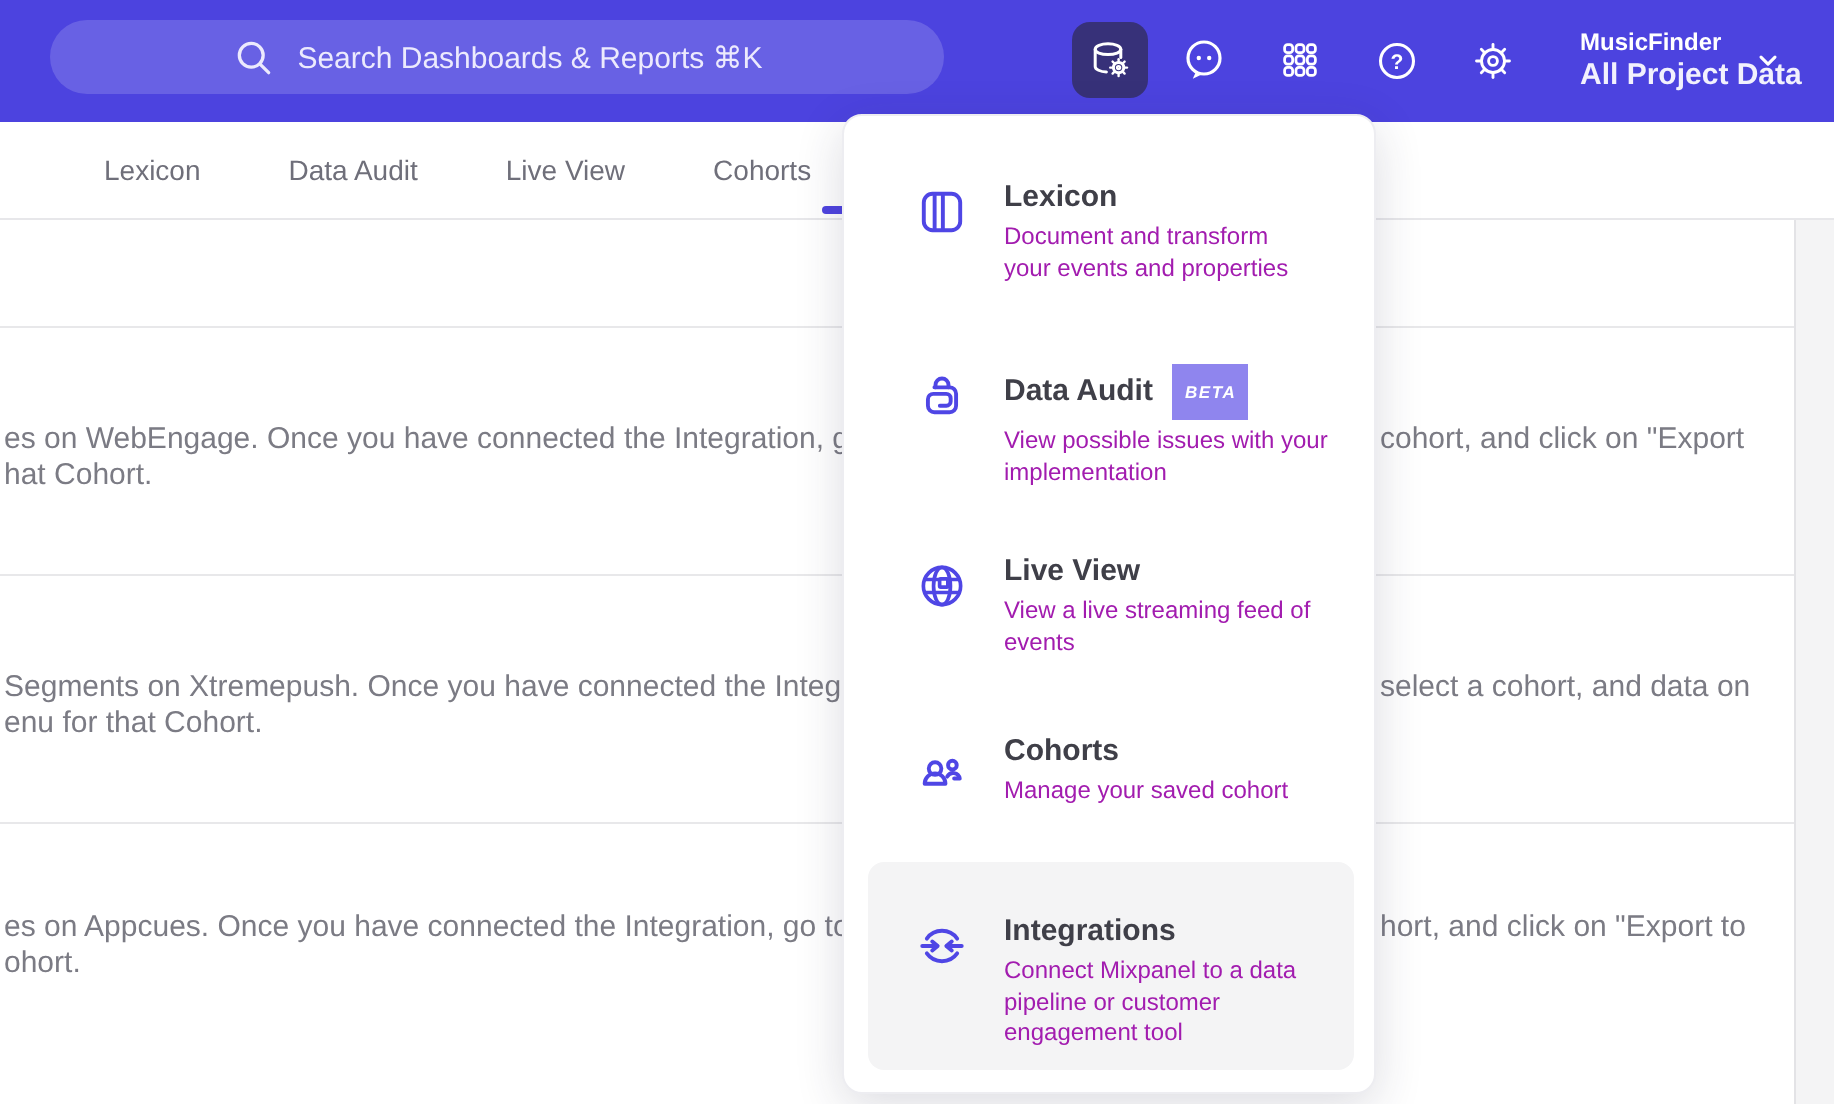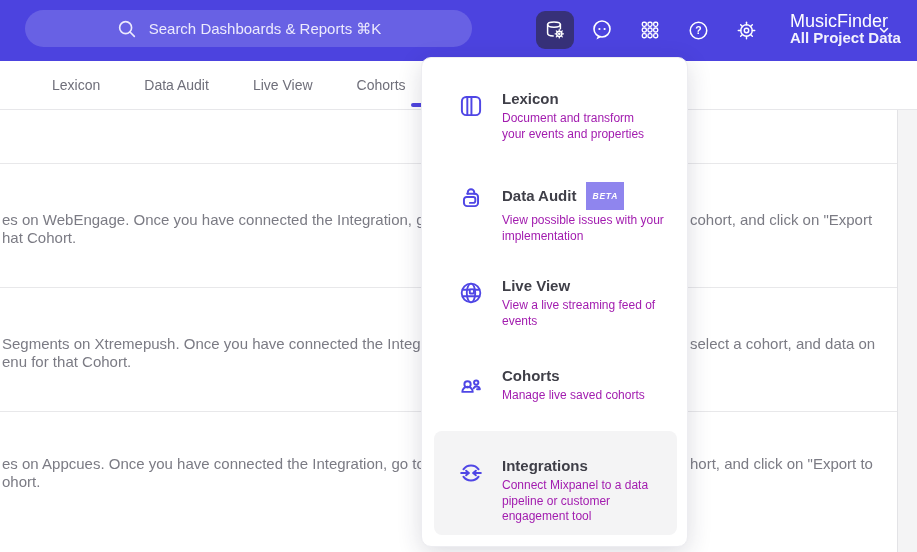--- a/index.html
+++ b/index.html
@@ -7,21 +7,21 @@
   .stage { position:relative; width:917px; height:552px; overflow:hidden; background:#fff; }
 
   
   .topbar { position:absolute; left:0; top:0; width:917px; height:61px; background:#4c43df; z-index:2; }
   .search-pill { position:absolute; left:25px; top:10px; width:447px; height:37px; border-radius:19px;
     background:rgba(255,255,255,0.16); display:flex; align-items:center; justify-content:center; gap:11px;
     color:#eceafd; font-size:15px; cursor:pointer; }
   .icon-btn { position:absolute; width:34px; height:34px; top:13px; display:flex; align-items:center; justify-content:center; cursor:pointer; }
   .icon-btn.active { width:38px; height:38px; top:11px; border-radius:9px; background:#373179; }
   .proj { position:absolute; left:790px; top:12px; color:#fff; cursor:pointer; }
-  .proj .name { font-size:18px; font-weight:normal; line-height:18px; }
+  .proj .name { font-size:12px; font-weight:bold; line-height:18px; }
   .proj .scope { font-size:15px; font-weight:bold; line-height:16px; color:rgba(255,255,255,0.93); }
   .proj-chevron { position:absolute; left:877px; top:23px; }
 
   
   .tabbar { position:absolute; left:0; top:61px; width:917px; height:49px; background:#fff;
     border-bottom:1px solid #e7e7ea; display:flex; align-items:center; padding-left:52px; gap:44px; z-index:1; }
   .tab { font-size:14px; color:#6f6f7a; cursor:pointer; white-space:nowrap; }
   .tab-indicator { position:absolute; left:411px; top:103px; width:70px; height:4px; border-radius:2px; background:#4f44e0; z-index:1; }
 
   
@@ -236,21 +236,21 @@
           <path d="M4 20.2 a4.8 4.8 0 0 1 9.6 0 Z"></path>
           <circle cx="16.8" cy="11.6" r="2"></circle>
           <path d="M14.4 16.9 a3.1 3.1 0 0 1 5.8 0.9 l-2.6 0"></path>
         </svg>
       </div>
       <div>
         <div class="mi-title-row">
             <span class="mi-title">Cohorts</span>
           </div>
         <div class="mi-desc">
-          <div>Manage live saved cohorts</div>
+          <div>Manage your saved cohort</div>
         </div>
       </div>
     </div>
 
     <div class="highlight">
       <div class="mi-4">
         <div class="mi-icon">
           <svg width="26" height="26" viewBox="0 0 24 24" fill="none" stroke="#4f46e5" stroke-width="1.8" stroke-linecap="round" stroke-linejoin="round">
             <path d="M5 8.6 A8.6 8.6 0 0 1 19 8.6"></path>
             <path d="M5 15.4 A8.6 8.6 0 0 0 19 15.4"></path>

